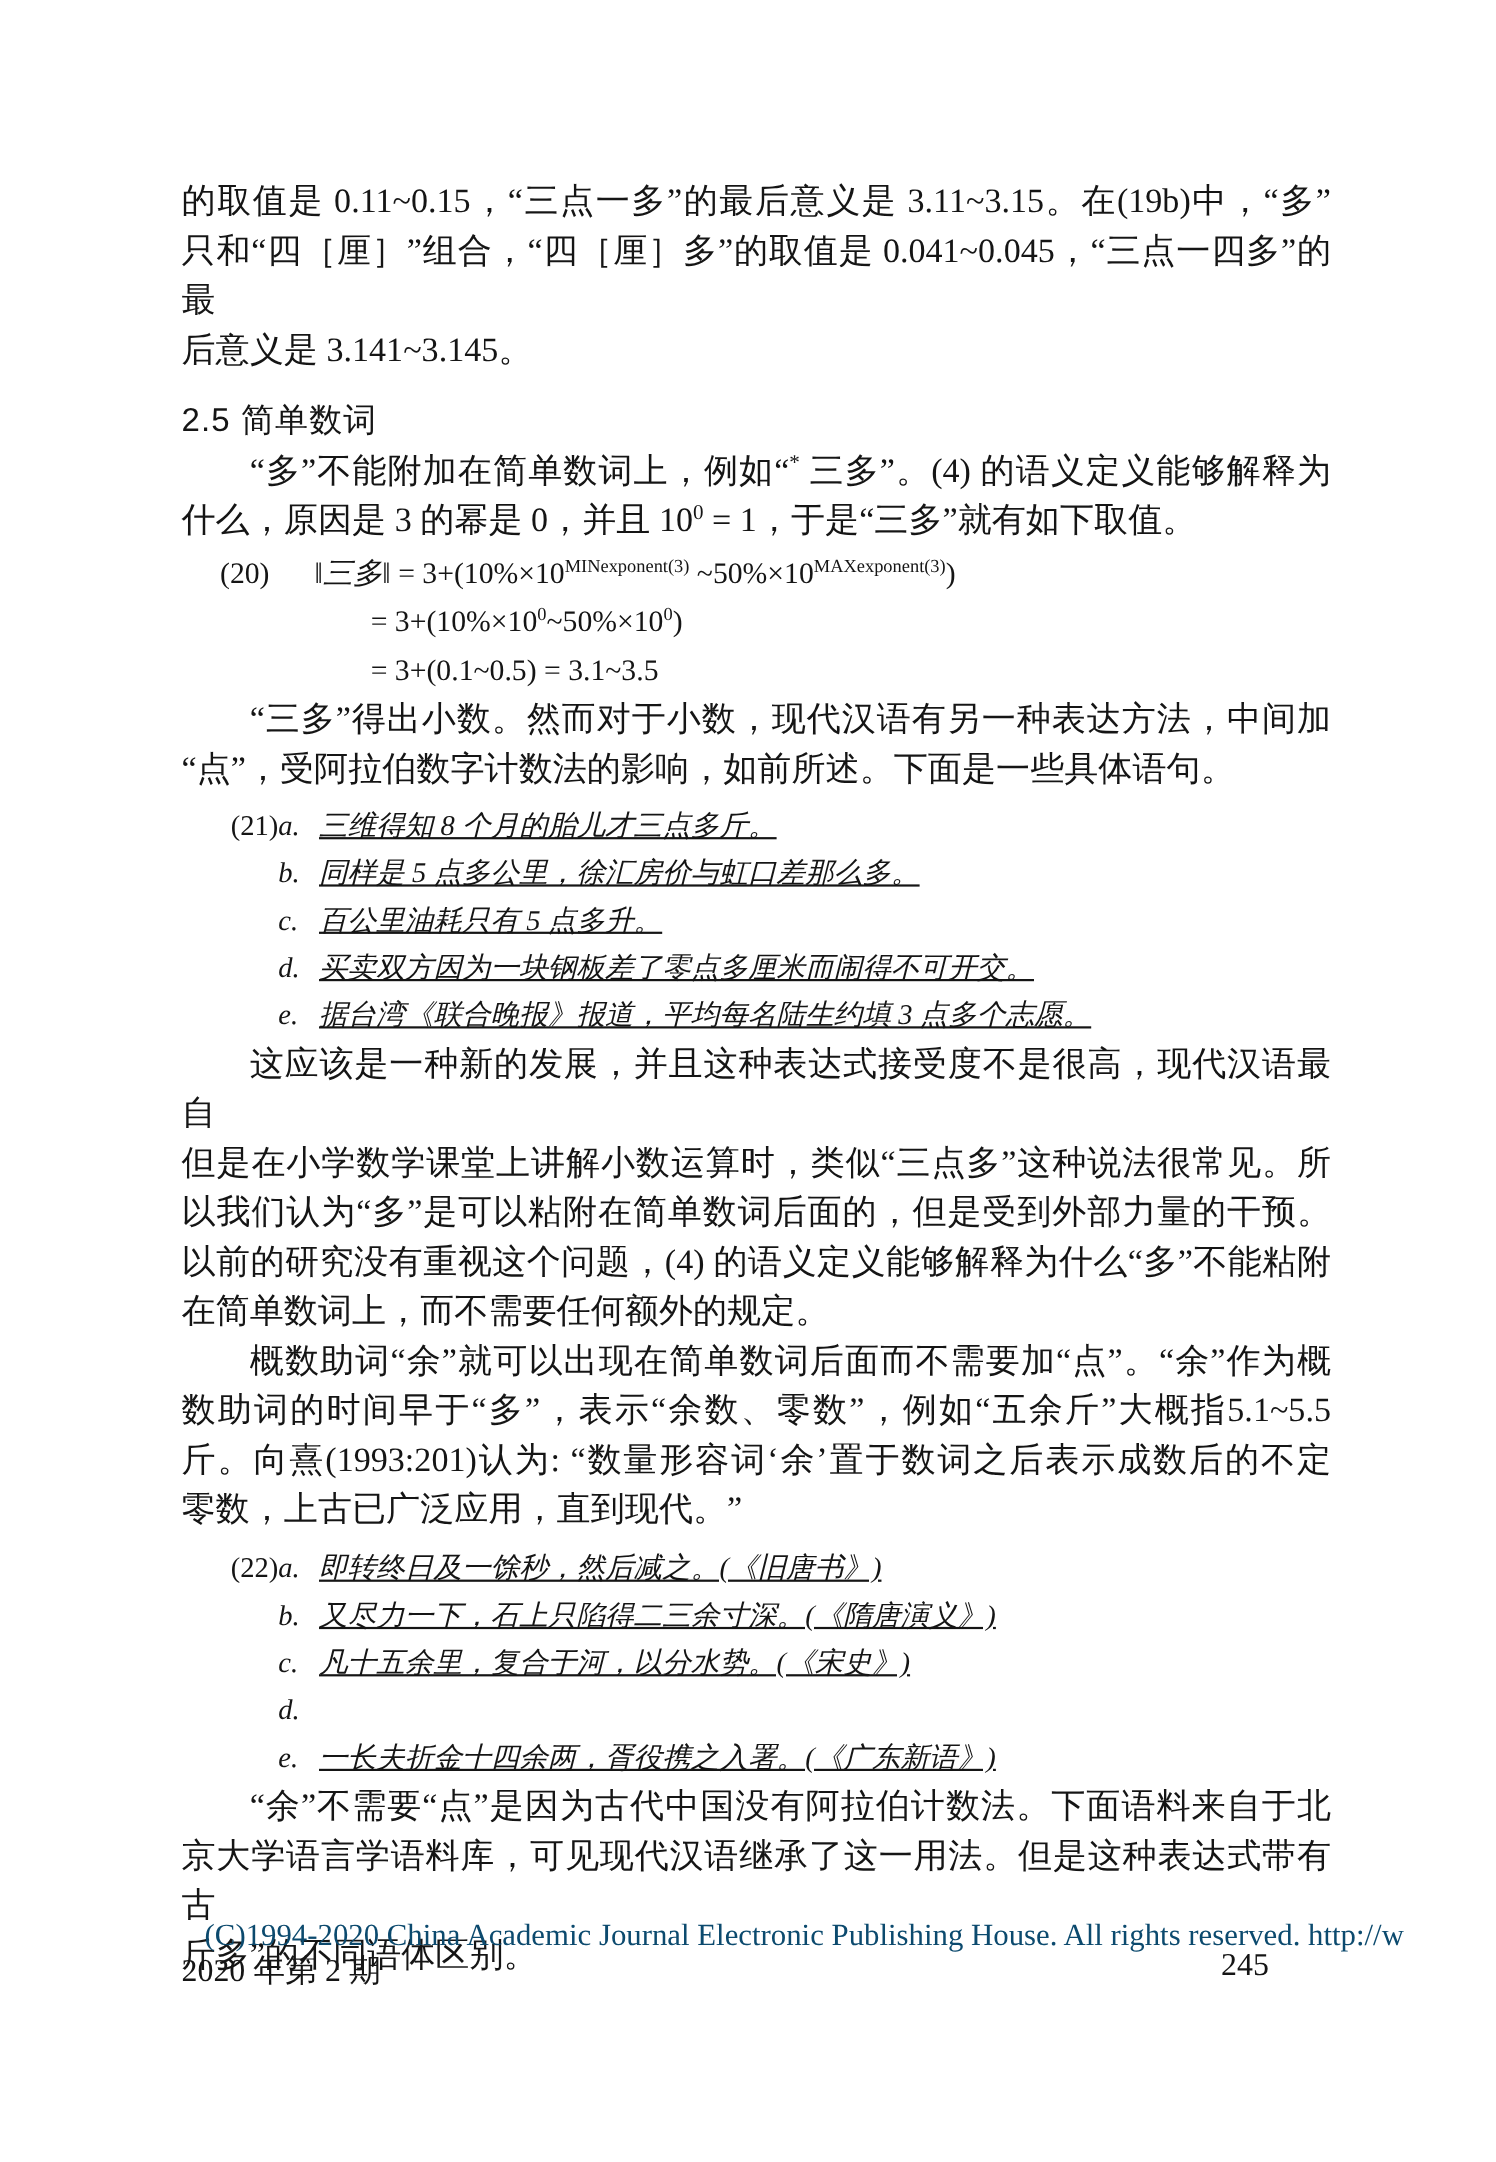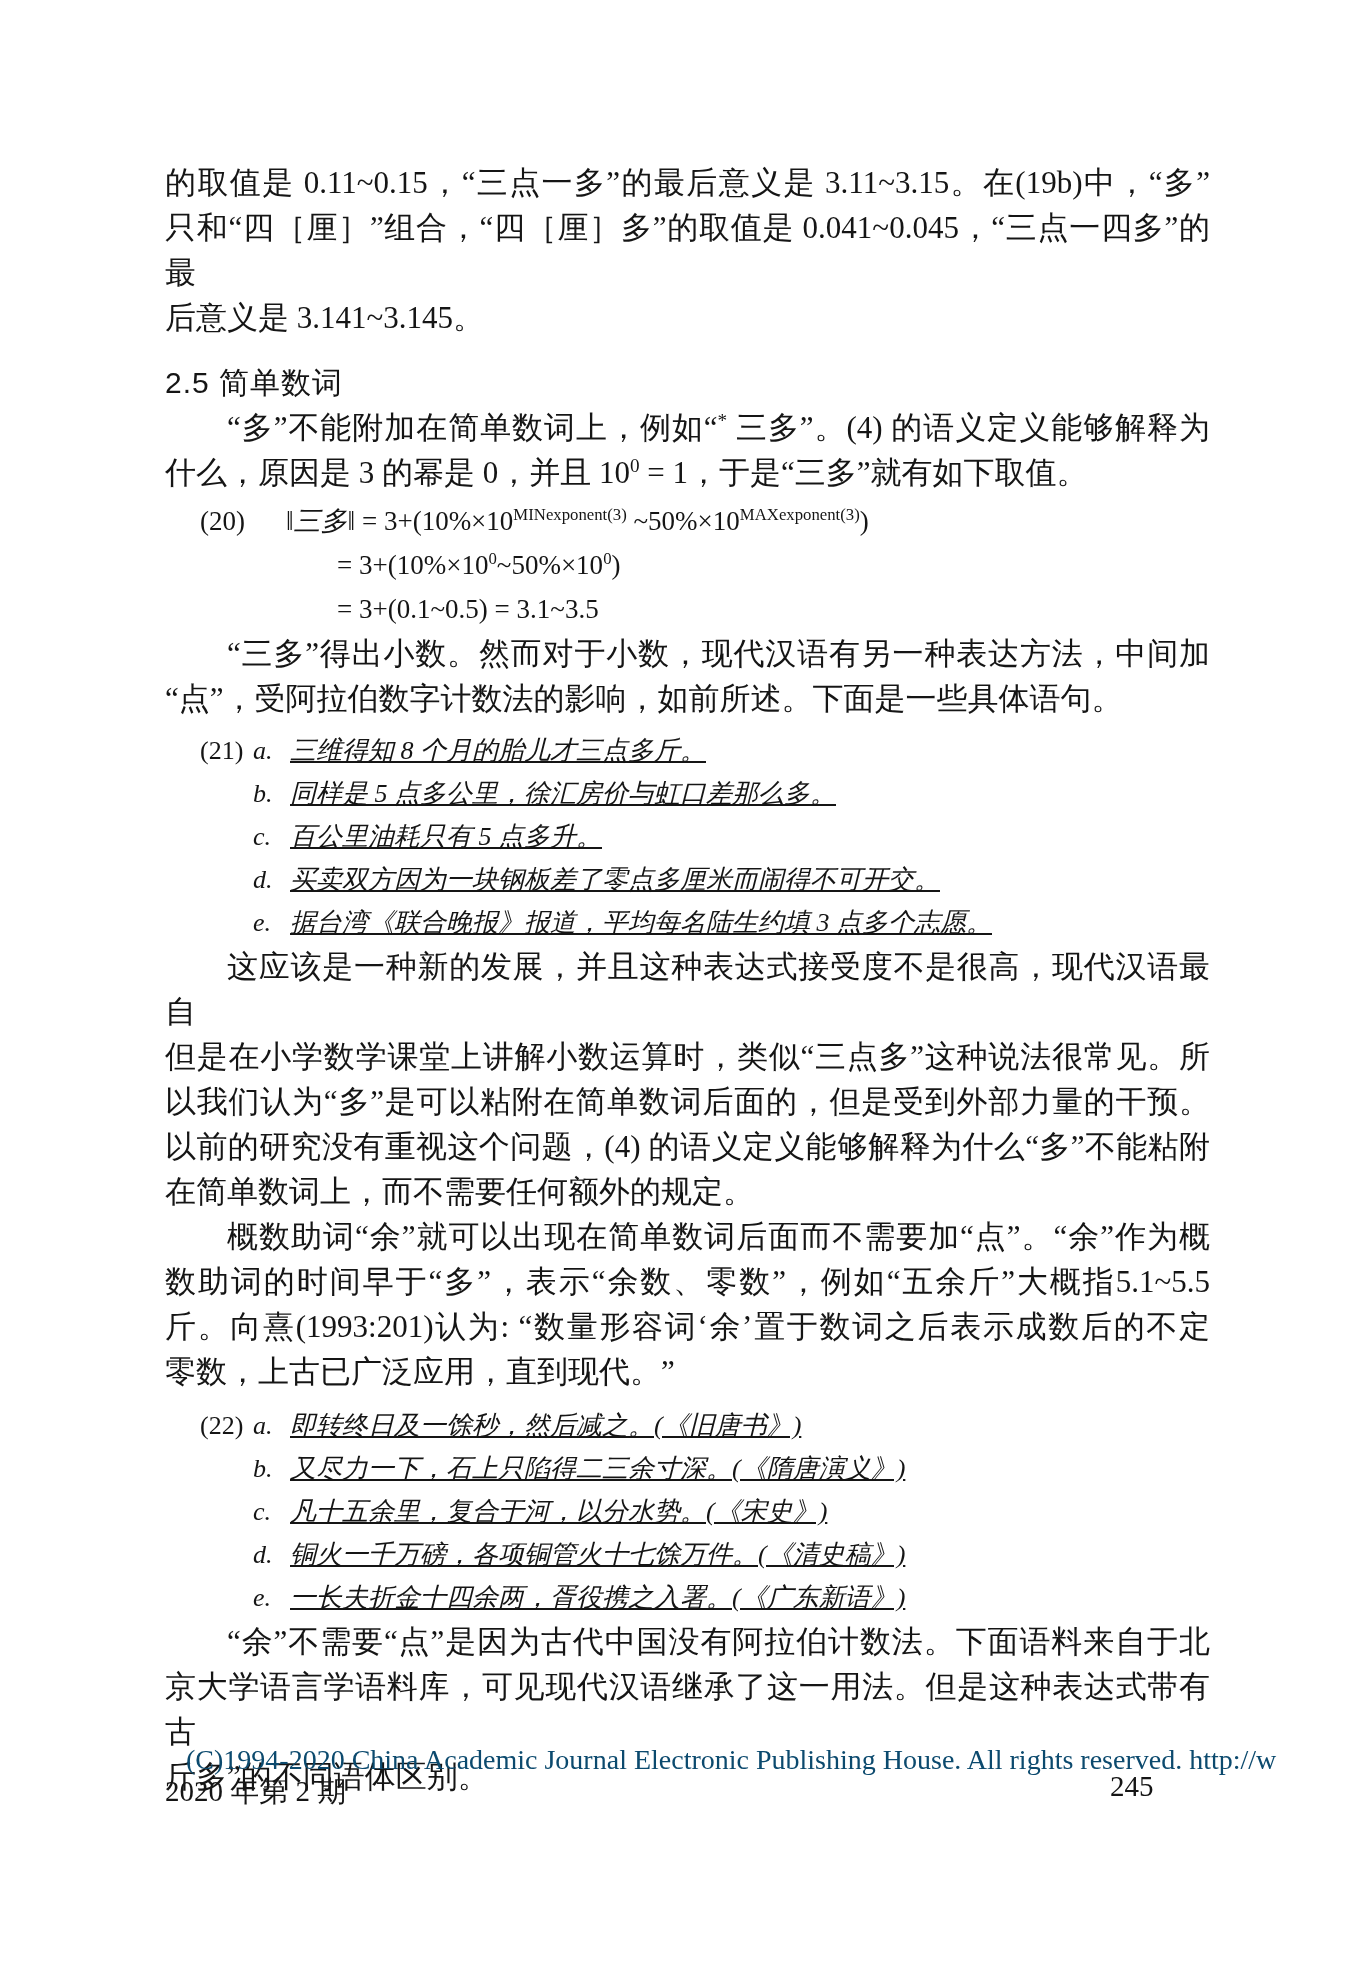--- a/index.html
+++ b/index.html
@@ -48,20 +48,21 @@
     font-size:26px;
     line-height:43px;
     font-style:italic;
     margin-top:8px;
   }
   .exlist22{ margin-top:10px; }
   .exrow{ display:flex; }
   .exlabel{
     flex:none;width:88px;padding-left:35px;box-sizing:border-box;
     font-style:normal;
+    text-align:right;
   }
   .exletter{ flex:none;width:37px; }
   .extext{ flex:1;text-decoration:underline; }
   .watermark{
     position:absolute;
     left:186px;top:1744px;
     width:1174px;
     font-size:28px;
     white-space:nowrap;
     overflow:hidden;
@@ -161,21 +162,20 @@
         <span class="extext">又尽力一下，石上只陷得二三余寸深。(《隋唐演义》)</span>
       </div>
     <div class="exrow">
         <span class="exlabel"></span>
         <span class="exletter">c.</span>
         <span class="extext">凡十五余里，复合于河，以分水势。(《宋史》)</span>
       </div>
     <div class="exrow">
         <span class="exlabel"></span>
         <span class="exletter">d.</span>
-        <span class="extext">铜火一千万磅，各项铜管火十七馀万件。(《清史稿》)</span>
       </div>
     <div class="exrow">
         <span class="exlabel"></span>
         <span class="exletter">e.</span>
         <span class="extext">一长夫折金十四余两，胥役携之入署。(《广东新语》)</span>
       </div>
   </div>
 
   <div>
     <div class="bline ind fill">“余”不需要“点”是因为古代中国没有阿拉伯计数法。下面语料来自于北</div>

